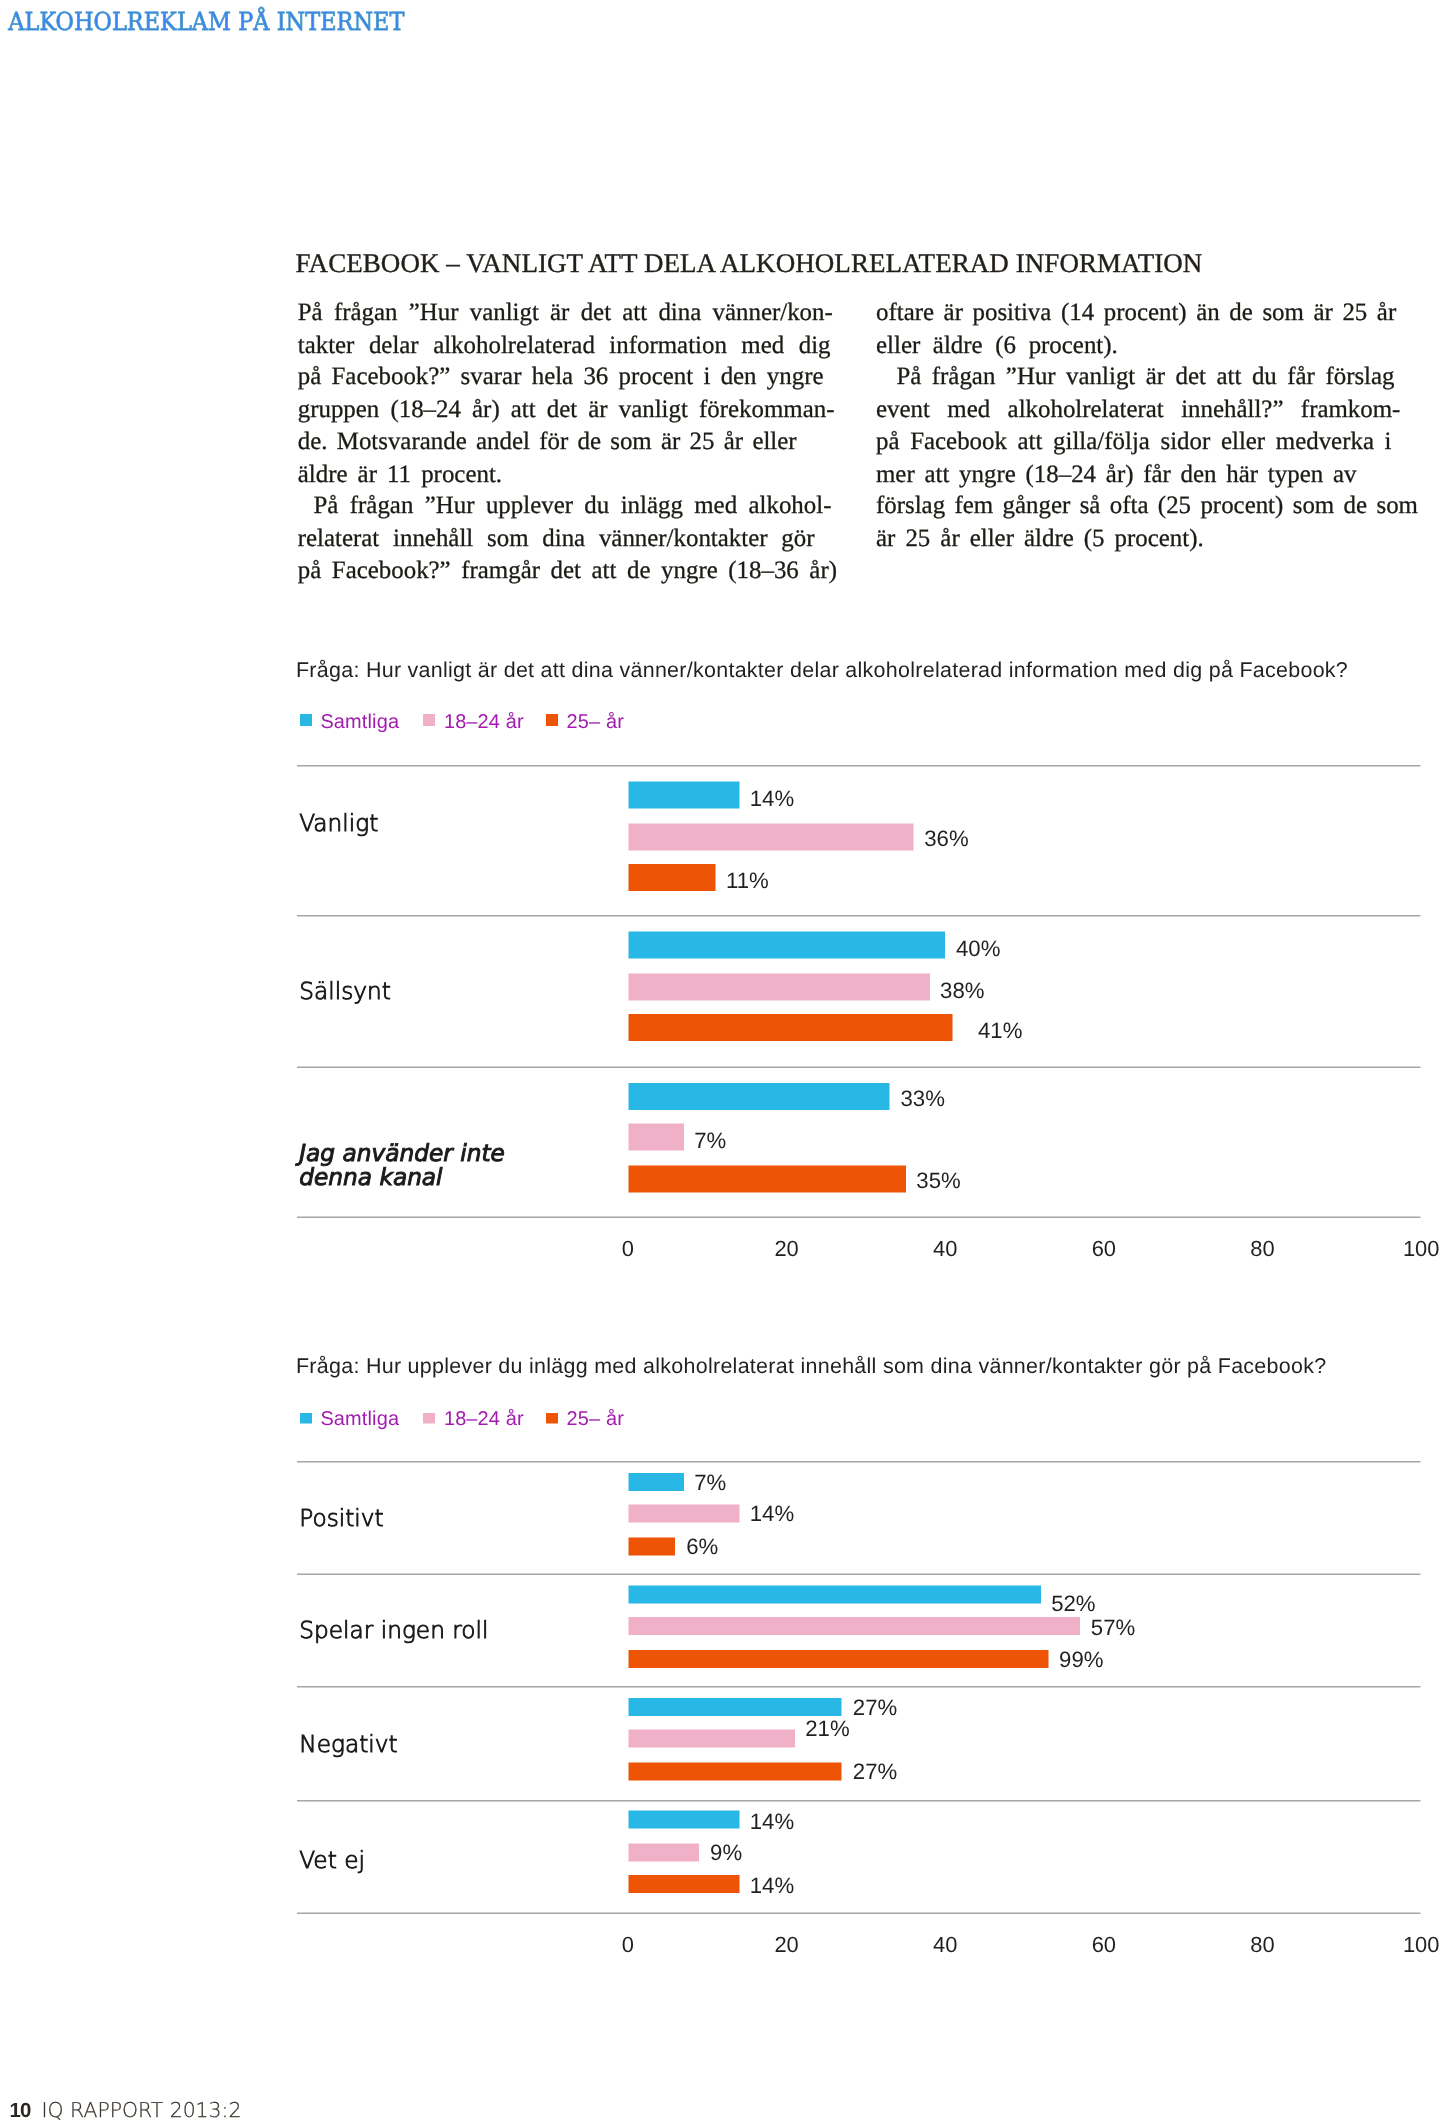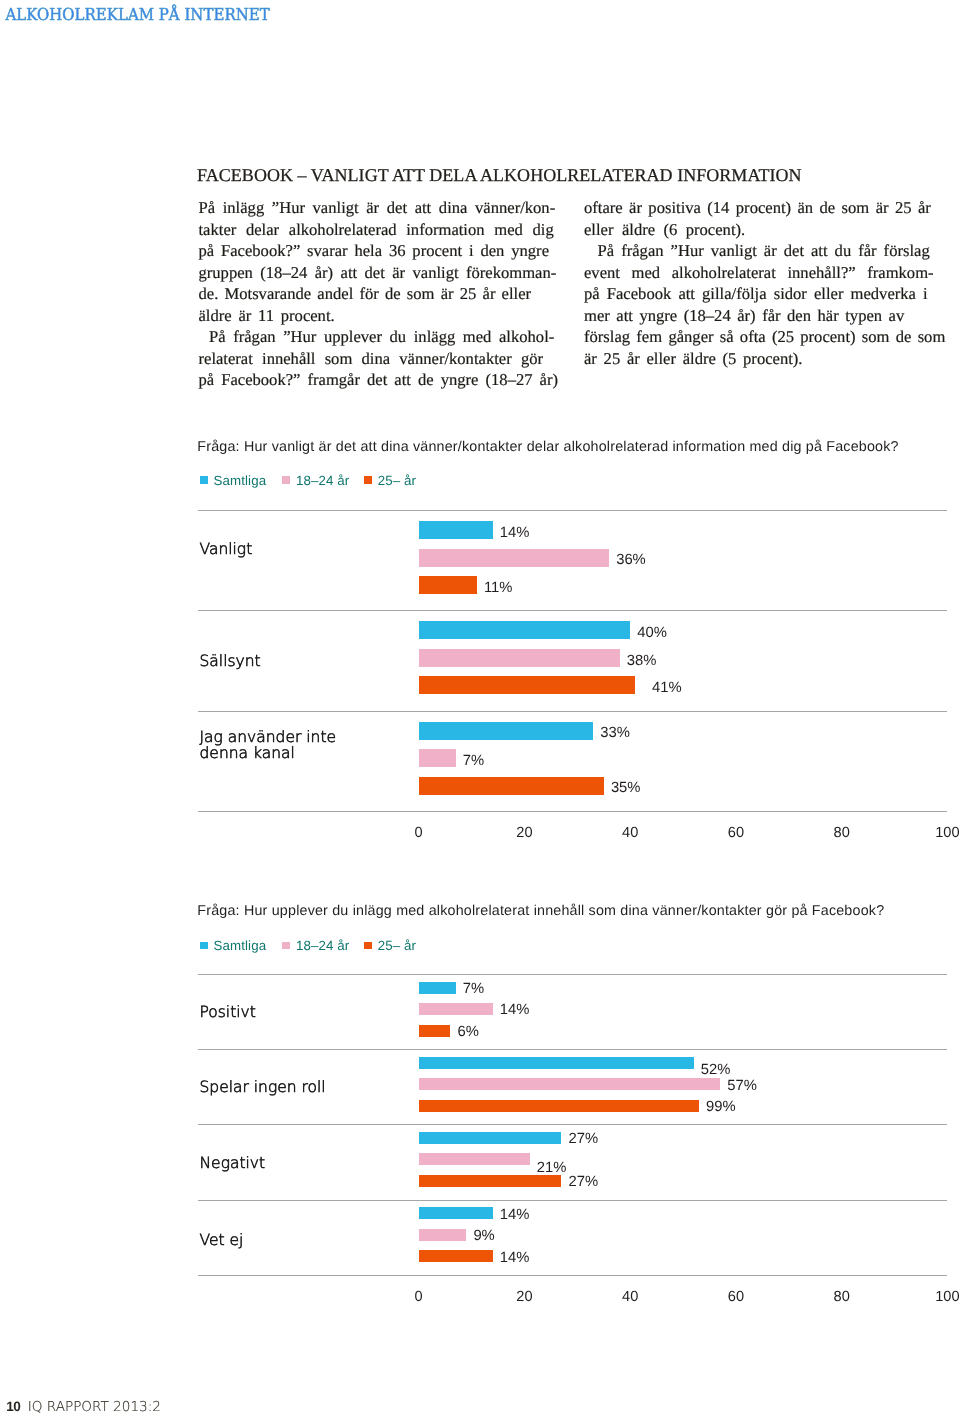--- a/index.html
+++ b/index.html
@@ -46,21 +46,21 @@
   .chart{position:absolute;left:198px;width:749px;}
   .q{
     font-family:"Liberation Sans",sans-serif;
     font-size:14.3px;letter-spacing:0.19px;color:#231f20;line-height:15px;
     position:absolute;left:-0.7px;white-space:nowrap;
   }
   .legend{position:absolute;left:2px;display:flex;align-items:center;}
   .legend .li{display:flex;align-items:center;}
   .legend .sw{width:7.6px;height:7.6px;display:inline-block;}
   .legend .lb{
-    font-family:"Liberation Sans",sans-serif;font-size:13.3px;letter-spacing:0.1px;color:#0f766e;
+    font-family:"Liberation Sans",sans-serif;font-size:13.3px;letter-spacing:0.1px;color:#a21caf;
     margin-left:6px;white-space:nowrap;
   }
   .rowline{position:absolute;left:0;width:749px;height:1px;background:#a6a6a6;}
   .catlabel{
     position:absolute;left:1.5px;
     font-family:"DejaVu Sans",sans-serif;font-weight:300;
     font-size:15.5px;color:#1a1a1a;line-height:16px;
     -webkit-text-stroke:0.62px #1a1a1a;
     white-space:pre-line;
   }
@@ -90,29 +90,29 @@
 </head>
 <body>
 
 <div class="page">
 
   <div class="running-head">ALKOHOLREKLAM PÅ INTERNET</div>
 
   <h1 class="title">FACEBOOK – VANLIGT ATT DELA ALKOHOLRELATERAD INFORMATION</h1>
 
   <div class="col col-left" id="colL">
-      <div class="tl" style="width: 356.7px;">På inlägg ”Hur vanligt är det att dina vänner/kon-</div>
+      <div class="tl" style="width: 356.7px;">På frågan ”Hur vanligt är det att dina vänner/kon-</div>
       <div class="tl" style="width: 355.2px;">takter delar alkoholrelaterad information med dig</div>
       <div class="tl" style="width: 350.5px;">på Facebook?” svarar hela 36 procent i den yngre</div>
       <div class="tl" style="width: 357.8px;">gruppen (18–24 år) att det är vanligt förekomman-</div>
       <div class="tl" style="width: 332.6px;">de. Motsvarande andel för de som är 25 år eller</div>
       <div class="tl" style="width: 136.2px;">äldre är 11 procent.</div>
       <div class="tl ind" style="width: 345.3px; margin-left: 10.5px;">På frågan ”Hur upplever du inlägg med alkohol-</div>
       <div class="tl" style="width: 344.5px;">relaterat innehåll som dina vänner/kontakter gör</div>
-      <div class="tl" style="width: 359.5px;">på Facebook?” framgår det att de yngre (18–27 år)</div>
+      <div class="tl" style="width: 359.5px;">på Facebook?” framgår det att de yngre (18–36 år)</div>
     </div>
   <div class="col col-right" id="colR">
       <div class="tl" style="width: 346.8px;">oftare är positiva (14 procent) än de som är 25 år</div>
       <div class="tl" style="width: 161.2px;">eller äldre (6 procent).</div>
       <div class="tl ind" style="width: 332.1px; margin-left: 13.6px;">På frågan ”Hur vanligt är det att du får förslag</div>
       <div class="tl" style="width: 349.6px;">event med alkoholrelaterat innehåll?” framkom-</div>
       <div class="tl" style="width: 343.7px;">på Facebook att gilla/följa sidor eller medverka i</div>
       <div class="tl" style="width: 320.3px;">mer att yngre (18–24 år) får den här typen av</div>
       <div class="tl" style="width: 361.3px;">förslag fem gånger så ofta (25 procent) som de som</div>
       <div class="tl" style="width: 218.5px;">är 25 år eller äldre (5 procent).</div>
@@ -145,21 +145,21 @@
       <div class="blabel" style="left: 418.168px; top: 118.2px;">36%</div>
       <div class="bar" style="left: 220.65px; top: 142px; width: 58.168px; height: 18px; background: rgb(237, 84, 5);"></div>
       <div class="blabel" style="left: 285.968px; top: 145.7px;">11%</div>
       <div class="catlabel" style="top: 218.95px;">Sällsynt</div>
       <div class="bar" style="left: 220.65px; top: 187.3px; width: 211.52px; height: 18px; background: rgb(41, 184, 229);"></div>
       <div class="blabel" style="left: 439.32px; top: 191px;">40%</div>
       <div class="bar" style="left: 220.65px; top: 214.8px; width: 200.944px; height: 18px; background: rgb(240, 176, 200);"></div>
       <div class="blabel" style="left: 428.744px; top: 218.5px;">38%</div>
       <div class="bar" style="left: 220.65px; top: 242.3px; width: 216.808px; height: 18px; background: rgb(237, 84, 5);"></div>
       <div class="blabel" style="left: 454px; top: 246px;">41%</div>
-      <div class="catlabel" style="top: 295px;">Jag använder inte
+      <div class="catlabel" style="top: 327px; font-style: italic;">Jag använder inte
 denna kanal</div>
       <div class="bar" style="left: 220.65px; top: 287.6px; width: 174.504px; height: 18px; background: rgb(41, 184, 229);"></div>
       <div class="blabel" style="left: 402.304px; top: 291.3px;">33%</div>
       <div class="bar" style="left: 220.65px; top: 315.1px; width: 37.016px; height: 18px; background: rgb(240, 176, 200);"></div>
       <div class="blabel" style="left: 264.816px; top: 318.8px;">7%</div>
       <div class="bar" style="left: 220.65px; top: 342.6px; width: 185.08px; height: 18px; background: rgb(237, 84, 5);"></div>
       <div class="blabel" style="left: 412.88px; top: 346.3px;">35%</div>
       <div class="xtick" style="width: 60px; left: 190.65px; top: 392.1px;">0</div>
       <div class="xtick" style="width: 60px; left: 296.41px; top: 392.1px;">20</div>
       <div class="xtick" style="width: 60px; left: 402.17px; top: 392.1px;">40</div>
@@ -199,21 +199,21 @@
       <div class="bar" style="left: 220.65px; top: 158.74px; width: 274.976px; height: 12px; background: rgb(41, 184, 229);"></div>
       <div class="blabel" style="left: 502.776px; top: 164px;">52%</div>
       <div class="bar" style="left: 220.65px; top: 180.24px; width: 301.416px; height: 12px; background: rgb(240, 176, 200);"></div>
       <div class="blabel" style="left: 529.216px; top: 179.64px;">57%</div>
       <div class="bar" style="left: 220.65px; top: 201.74px; width: 280.264px; height: 12px; background: rgb(237, 84, 5);"></div>
       <div class="blabel" style="left: 508.064px; top: 201.14px;">99%</div>
       <div class="catlabel" style="top: 256.5px;">Negativt</div>
       <div class="bar" style="left: 220.65px; top: 233.98px; width: 142.776px; height: 12px; background: rgb(41, 184, 229);"></div>
       <div class="blabel" style="left: 370.576px; top: 233.38px;">27%</div>
       <div class="bar" style="left: 220.65px; top: 255.48px; width: 111.048px; height: 12px; background: rgb(240, 176, 200);"></div>
-      <div class="blabel" style="left: 338.848px; top: 262px;">21%</div>
+      <div class="blabel" style="left: 338.848px; top: 247px;">21%</div>
       <div class="bar" style="left: 220.65px; top: 276.98px; width: 142.776px; height: 12px; background: rgb(237, 84, 5);"></div>
       <div class="blabel" style="left: 370.576px; top: 276.38px;">27%</div>
       <div class="catlabel" style="top: 333.64px;">Vet ej</div>
       <div class="bar" style="left: 220.65px; top: 309.22px; width: 74.032px; height: 12px; background: rgb(41, 184, 229);"></div>
       <div class="blabel" style="left: 301.832px; top: 308.62px;">14%</div>
       <div class="bar" style="left: 220.65px; top: 330.72px; width: 47.592px; height: 12px; background: rgb(240, 176, 200);"></div>
       <div class="blabel" style="left: 275.392px; top: 330.12px;">9%</div>
       <div class="bar" style="left: 220.65px; top: 352.22px; width: 74.032px; height: 12px; background: rgb(237, 84, 5);"></div>
       <div class="blabel" style="left: 301.832px; top: 351.62px;">14%</div>
       <div class="xtick" style="width: 60px; left: 190.65px; top: 392.16px;">0</div>

